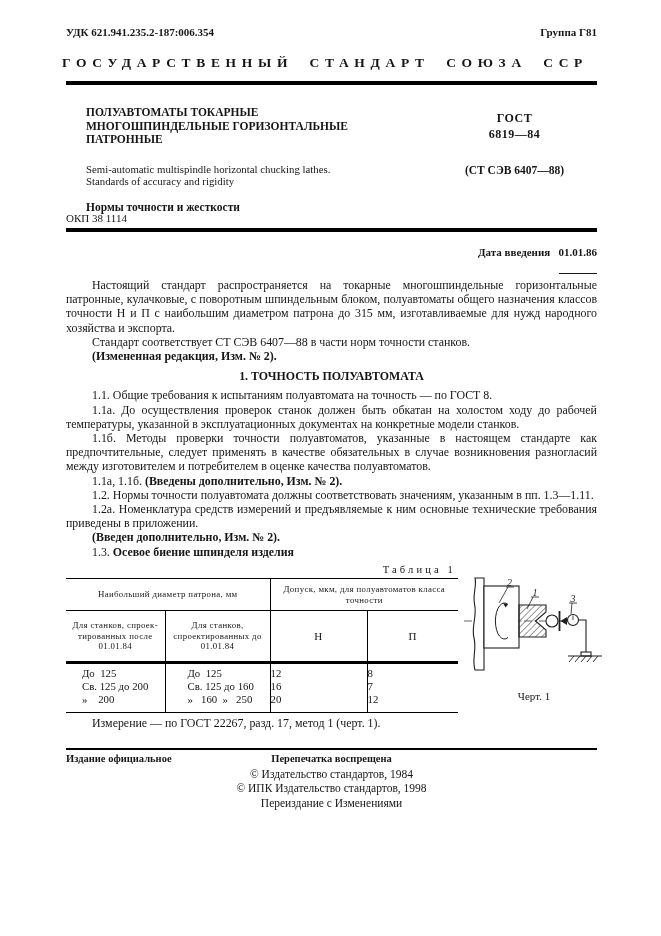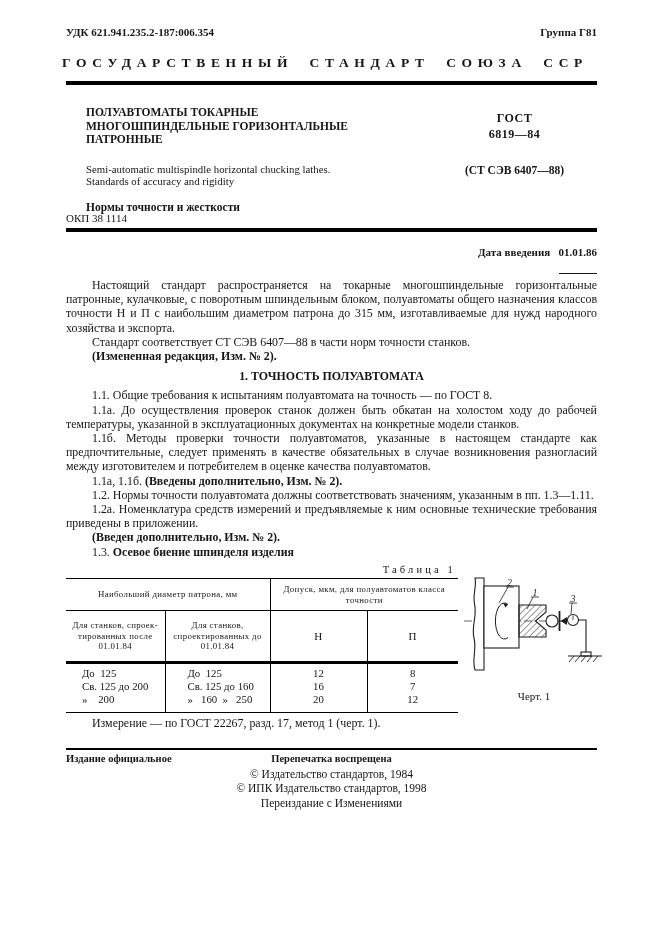--- a/index.html
+++ b/index.html
@@ -51,21 +51,21 @@
          vertical-align:middle; padding:4px 6px; }
   .r1 { border-top:1.5px solid #000; height:32px; }
   .r2 { border-top:1px solid #000; border-bottom:3px solid #000; height:52px; }
   .v1 { border-right:1px solid #000; }
   .v2 { border-right:1.5px solid #000; }
   .data-cell { border-bottom:1.5px solid #000; vertical-align:top; padding:3px 0 5px;
                font-size:10.8px; line-height:13.2px; }
   .data-cell div { white-space:pre-wrap; }
   .c-left1 div { padding-left:16px; }
   .c-left2 div { padding-left:22px; }
-  .c-center { text-align:center; }
+  .c-center { text-align:left; }
 
   
   #figure { top:576px; left:462px; width:183px; }
   #figure-caption { width:144px; text-align:center; font-size:11px; margin-top:10px; }
 
   #measure-note { top:716px; left:66px; width:531px; font-size:11.9px; text-indent:26px; }
 
   
   #footer-rule { top:748px; left:66px; width:531px; height:2px; }
   #footer-left { top:753px; left:66px; font-weight:bold; font-size:10.5px; }

